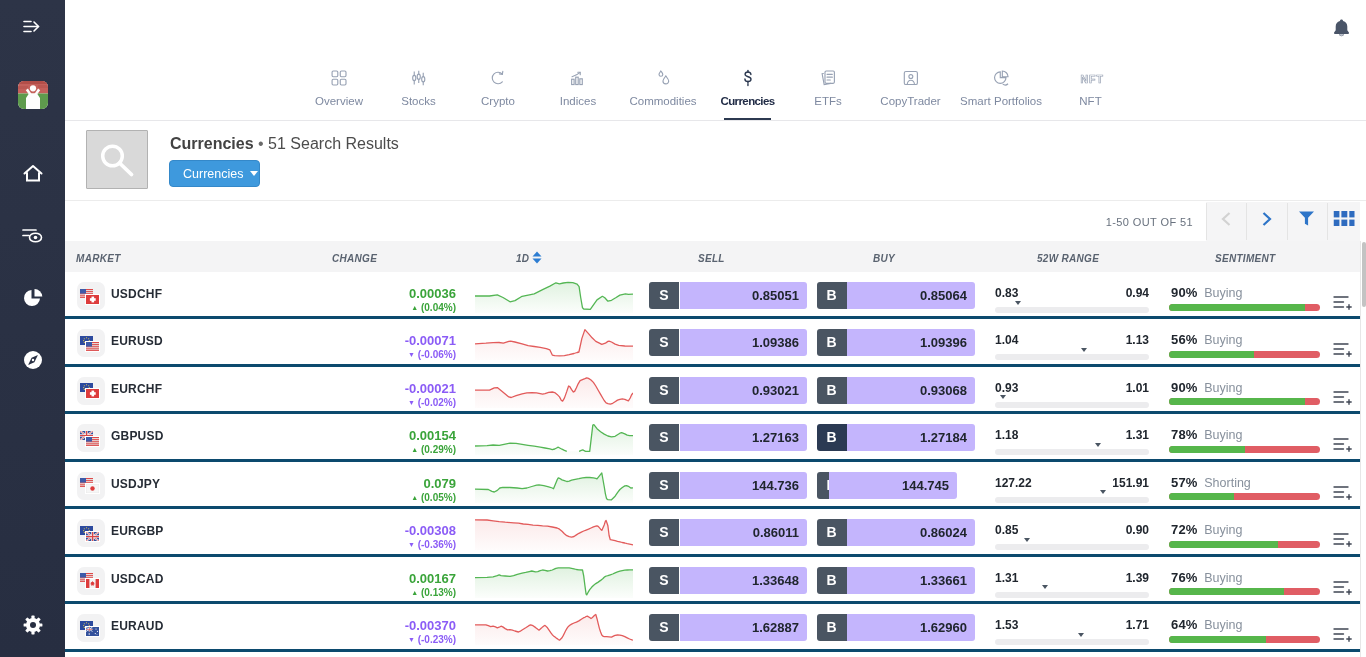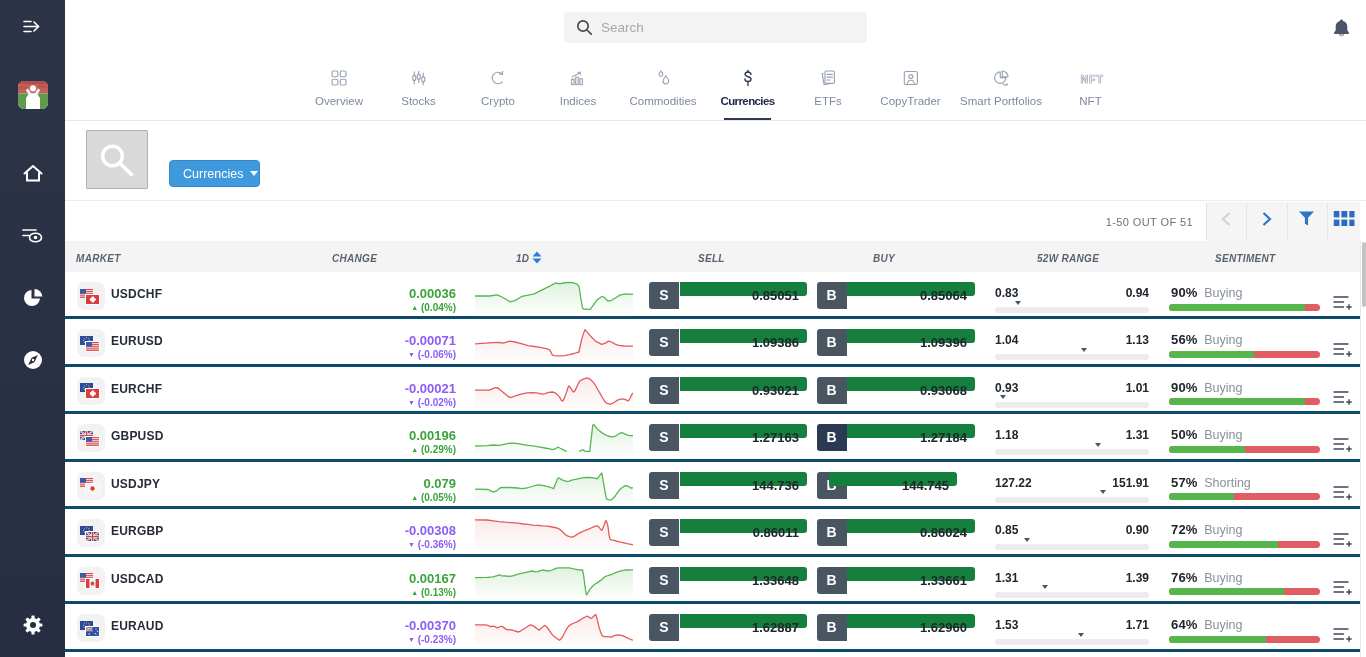--- a/index.html
+++ b/index.html
@@ -43,21 +43,21 @@
 .sym { position:absolute; left:46px; top:15px; font-size:12px; font-weight:bold; color:#262c35; letter-spacing:0.2px; }
 .chg { position:absolute; left:240px; width:151px; text-align:right; }
 .chg .cv { margin-top:15px; font-size:13px; font-weight:bold; line-height:14px; }
 .chg .cp { font-size:10px; font-weight:bold; margin-top:1px; }
 .chg .ar { font-size:7px; vertical-align:1px; }
 .pos { color:#3aa43a; } .neg { color:#8b5cf6; }
 .spk { position:absolute; left:410px; top:7px; }
 .sbox,.bbox { position:absolute; top:10px; width:30px; height:27px; background:#4a5562; color:#fff; font-size:14px; font-weight:bold; text-align:center; line-height:27px; border-radius:3px 0 0 3px; }
 .sbox { left:584px; }
 .bbox { left:751.5px; }
-.pbox { position:absolute; top:10px; width:127px; height:14px; background:#15803d; border-radius:0 3px 3px 0; font-size:13px; font-weight:bold; color:#20262e; text-align:right; line-height:27px; padding-right:8px; }
+.pbox { position:absolute; top:10px; width:127px; height:27px; background:#c4b5fd; border-radius:0 3px 3px 0; font-size:13px; font-weight:bold; color:#20262e; text-align:right; line-height:27px; padding-right:8px; }
 .rlo,.rhi { position:absolute; top:14px; font-size:12px; font-weight:bold; color:#20262e; }
 .rlo { left:930px; }
 .rhi { left:930px; width:154px; text-align:right; }
 .rbar { position:absolute; left:930px; top:35px; width:154px; height:6px; background:#ececee; border-radius:3px; }
 .rmark { position:absolute; top:28.6px; width:0; height:0; border-left:3.8px solid transparent; border-right:3.8px solid transparent; border-top:4.5px solid #4a5562; }
 .sent { position:absolute; left:1106px; top:13px; font-size:13px; }
 .sent b { color:#20262e; letter-spacing:0.2px; }
 .sent span { color:#87909c; font-size:12.5px; font-weight:normal; margin-left:3px; }
 .sbar { position:absolute; left:1104px; top:31.5px; width:151px; height:7px; background:#e05d64; border-radius:3.5px; overflow:hidden; }
 .sbar .sg { height:7px; background:#56b64b; }
@@ -126,27 +126,20 @@
           <rect x="8.4" y="0.6" width="3.2" height="4" rx="0.6" transform="rotate(180 10 10)"></rect>
           <rect x="8.4" y="0.6" width="3.2" height="4" rx="0.6" transform="rotate(225 10 10)"></rect>
           <rect x="8.4" y="0.6" width="3.2" height="4" rx="0.6" transform="rotate(270 10 10)"></rect>
           <rect x="8.4" y="0.6" width="3.2" height="4" rx="0.6" transform="rotate(315 10 10)"></rect>
         </g>
         <circle cx="10" cy="10" r="3" fill="#272e41"></circle>
       </svg></div>
 </div>
 <div id="main">
   <div id="nav">
-    <div id="search">
-        <svg width="17" height="17" viewBox="0 0 17 17">
-          <circle cx="7" cy="7" r="5.2" fill="none" stroke="#4a4a4a" stroke-width="1.7"></circle>
-          <line x1="11" y1="11" x2="15.2" y2="15.2" stroke="#4a4a4a" stroke-width="1.7" stroke-linecap="round"></line>
-        </svg>
-        <span class="ph">Search</span>
-      </div>
     <div id="bell"><svg width="17" height="18" viewBox="0 0 17 18">
           <path fill="#4a5568" d="M8.5,0.5 c0.9,0 1.6,0.7 1.6,1.5 c2.6,0.7 4.2,2.8 4.2,5.5 l0,3.8 l1.6,2.3 c0.3,0.5 0,1.4 -0.8,1.4 l-4.3,0 a2.3,2.3 0 0 1 -4.6,0 l-4.3,0 c-0.8,0 -1.1,-0.9 -0.8,-1.4 l1.6,-2.3 l0,-3.8 c0,-2.7 1.6,-4.8 4.2,-5.5 c0,-0.8 0.7,-1.5 1.6,-1.5 Z"></path>
           <path fill="#b8bec8" d="M6.4,15 a2.1,2.1 0 0 0 4.2,0 Z"></path>
         </svg></div>
     <div class="tab" style="left:274px">
         <svg width="18" height="18" viewBox="0 0 22 22">
           <g fill="none" stroke="#98a2b4" stroke-width="1.4">
             <rect x="2.5" y="2.5" width="7" height="7" rx="1.5"></rect>
             <rect x="12.5" y="2.5" width="7" height="7" rx="1.5"></rect>
             <rect x="2.5" y="12.5" width="7" height="7" rx="1.5"></rect>
@@ -249,20 +242,21 @@
           <text x="2.5" y="13.5" font-family="Liberation Sans" font-size="10.5" font-weight="bold" fill="none" stroke="#98a2b4" stroke-width="0.7" letter-spacing="1">NFT</text>
         </svg>
         <div class="tl">NFT</div>
       </div>
     <div id="underline"></div>
   </div>
   <div id="hsq"><svg width="60" height="57" viewBox="0 0 60 57">
         <circle cx="25.5" cy="25" r="9.8" fill="none" stroke="#fff" stroke-width="3.5"></circle>
         <line x1="32.5" y1="32" x2="44.5" y2="43.5" stroke="#fff" stroke-width="3.8" stroke-linecap="round"></line>
       </svg></div>
+  <div id="htitle"><b>Currencies</b> <span style="color:#6a6a6a">•</span> 51 Search Results</div>
   <div id="hbtn">Currencies<span class="caret"></span></div>
   <div id="toolbar">
     <div style="position:absolute;left:1140.5px;top:1px;width:154.5px;height:39px;background:#f5f5f6"></div>
     <span id="pagetxt">1-50 OUT OF 51</span>
     <div class="sep" style="left:1140.5px"></div>
     <div class="sep" style="left:1180.5px"></div>
     <div class="sep" style="left:1221.5px"></div>
     <div class="sep" style="left:1262px"></div>
     <div class="tic" style="left:1160.5px"><svg width="12" height="15" viewBox="0 0 12 15">
           <path d="M9.5,1.5 L3,7.5 L9.5,13.5" fill="none" stroke="#d2d2d2" stroke-width="2.2"></path>
@@ -488,21 +482,21 @@
             <rect width="13" height="1.1" y="0" fill="#dd4949"></rect>
             <rect width="13" height="1.1" y="2.1" fill="#dd4949"></rect>
             <rect width="13" height="1.1" y="4.2" fill="#dd4949"></rect>
             <rect width="13" height="1.1" y="6.3" fill="#dd4949"></rect>
             <rect width="13" height="0.9" y="8.1" fill="#dd4949"></rect>
             <rect width="6" height="4.6" fill="#3d5aa8"></rect>
           </svg>
         </div>
 <div class="sym">GBPUSD</div>
 <div class="chg pos">
-          <div class="cv">0.00196</div>
+          <div class="cv">0.00154</div>
           <div class="cp"><span class="ar">▲</span> (0.29%)</div>
         </div>
 <div class="spk"><svg width="158" height="34" viewBox="0 0 158 34">
             <defs>
               <linearGradient id="g4" x1="0" y1="0" x2="0" y2="1">
                 <stop offset="0" stop-color="#54b654" stop-opacity="0.18"></stop>
                 <stop offset="1" stop-color="#54b654" stop-opacity="0.02"></stop>
               </linearGradient>
             </defs>
             <polygon points="0,25 12.1,24.6 18.1,24 24.2,24.3 29,23.4 35,22.2 41.1,22.4 47.1,23.4 53.1,24.3 59.2,25.2 65.2,26.2 70,27 74.9,27.9 77.3,28.6 79.7,28 82.1,26.7 83.3,26.2 87,28.2 89.4,29.4 91.8,30.3 104.1,30.3 106.3,29.4 107.7,28.8 108.7,29.4 110.5,30.3 114.7,30.4 117.8,4.1 118.9,3.6 122,7.7 125.6,10.7 129.2,13.1 132.9,15 136.5,15.8 140.1,15.3 142.5,13.7 144.9,12.2 146.7,11.7 149.8,12.9 152.2,14.1 154.6,14.6 158,14.7 158,34 0,34" fill="url(#g4)"></polygon>
@@ -510,21 +504,21 @@
             <polyline points="104.1,30.3 106.3,29.4 107.7,28.8 108.7,29.4 110.5,30.3 114.7,30.4 117.8,4.1 118.9,3.6 122,7.7 125.6,10.7 129.2,13.1 132.9,15 136.5,15.8 140.1,15.3 142.5,13.7 144.9,12.2 146.7,11.7 149.8,12.9 152.2,14.1 154.6,14.6 158,14.7" fill="none" stroke="#54b654" stroke-width="1.3" stroke-linejoin="round"></polyline>
           </svg></div>
 <div class="sbox">S</div>
         <div class="pbox" style="left:615px">1.27163</div>
 <div class="bbox" style="background:#2b3a53">B</div>
         <div class="pbox" style="left:782px;width:128px">1.27184</div>
 <div class="rlo">1.18</div>
         <div class="rhi">1.31</div>
 <div class="rmark" style="left:1030.0px"></div>
 <div class="rbar"></div>
-<div class="sent"><b>50%</b> <span>Buying</span></div>
+<div class="sent"><b>78%</b> <span>Buying</span></div>
 <div class="sbar">
           <div class="sg" style="width:75.5px"></div>
         </div>
 <div class="wicon"><svg width="22" height="16" viewBox="0 0 22 16">
             <g stroke="#3f4653" stroke-width="1.4" stroke-linecap="round">
               <line x1="1" y1="2" x2="15" y2="2"></line>
               <line x1="1" y1="7" x2="10.5" y2="7"></line>
               <line x1="1" y1="12" x2="10.5" y2="12"></line>
               <line x1="13.8" y1="12" x2="18.2" y2="12"></line>
               <line x1="16" y1="9.8" x2="16" y2="14.2"></line>

